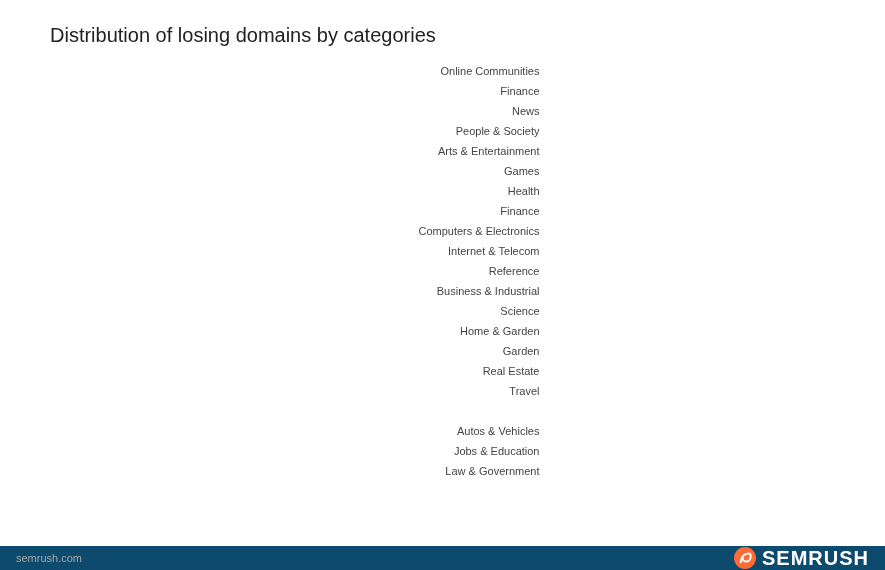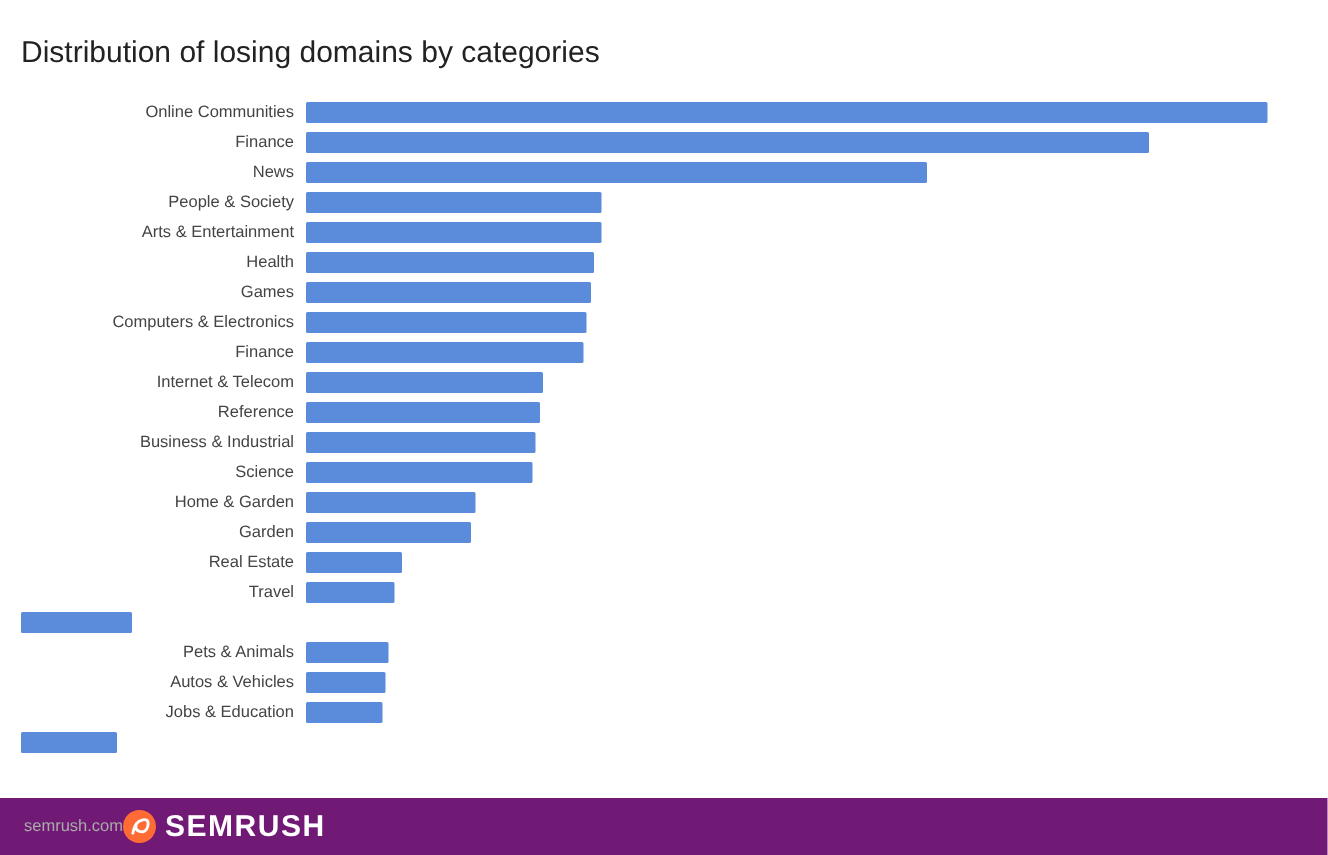--- a/index.html
+++ b/index.html
@@ -8,37 +8,39 @@
       height: 570px;
       background: #fff;
       font-family: Arial, sans-serif;
       display: flex;
       flex-direction: column;
     }
     .main-content {
       flex: 1;
       padding: 24px 30px 10px 14px;
       overflow: hidden;
+      margin-left: 36px;
     }
     .chart-title {
       font-size: 20px;
       font-weight: 400;
       color: #222;
       margin-bottom: 18px;
     }
     .chart-area {
       display: flex;
       flex-direction: column;
       gap: 0px;
     }
     .bar-row {
       display: flex;
       align-items: center;
       height: 19px;
       margin-bottom: 1px;
+      flex-direction: column;
     }
     .bar-label {
       width: 190px;
       text-align: right;
       font-size: 11px;
       color: #444;
       padding-right: 8px;
       flex-shrink: 0;
       white-space: nowrap;
     }
@@ -46,24 +48,25 @@
       flex: 1;
       height: 14px;
       position: relative;
     }
     .bar-fill {
       height: 100%;
       background: #5b8cdb;
       border-radius: 1px;
     }
     .footer {
-      background: #701a75;
-      height: 38px;
+      background: #0c4a6e;
+      height: 24px;
       display: flex;
       align-items: center;
+      justify-content: space-between;
       padding: 0 16px;
       flex-shrink: 0;
     }
     .footer-url {
       color: #aaa;
       font-size: 11px;
     }
     .semrush-logo {
       display: flex;
       align-items: center;
@@ -110,44 +113,44 @@
           <div class="bar-fill" style="width: 30.303%;"></div>
         </div>
       </div>
       <div class="bar-row">
         <div class="bar-label">Arts &amp; Entertainment</div>
         <div class="bar-track">
           <div class="bar-fill" style="width: 30.303%;"></div>
         </div>
       </div>
       <div class="bar-row">
+        <div class="bar-label">Games</div>
+        <div class="bar-track">
+          <div class="bar-fill" style="width: 29.2424%;"></div>
+        </div>
+      </div>
+      <div class="bar-row">
         <div class="bar-label">Health</div>
         <div class="bar-track">
           <div class="bar-fill" style="width: 29.5455%;"></div>
         </div>
       </div>
       <div class="bar-row">
-        <div class="bar-label">Games</div>
-        <div class="bar-track">
-          <div class="bar-fill" style="width: 29.2424%;"></div>
+        <div class="bar-label">Finance</div>
+        <div class="bar-track">
+          <div class="bar-fill" style="width: 28.4848%;"></div>
         </div>
       </div>
       <div class="bar-row">
         <div class="bar-label">Computers &amp; Electronics</div>
         <div class="bar-track">
           <div class="bar-fill" style="width: 28.7879%;"></div>
         </div>
       </div>
       <div class="bar-row">
-        <div class="bar-label">Finance</div>
-        <div class="bar-track">
-          <div class="bar-fill" style="width: 28.4848%;"></div>
-        </div>
-      </div>
-      <div class="bar-row">
         <div class="bar-label">Internet &amp; Telecom</div>
         <div class="bar-track">
           <div class="bar-fill" style="width: 24.2424%;"></div>
         </div>
       </div>
       <div class="bar-row">
         <div class="bar-label">Reference</div>
         <div class="bar-track">
           <div class="bar-fill" style="width: 23.9394%;"></div>
         </div>
@@ -187,38 +190,33 @@
         <div class="bar-track">
           <div class="bar-fill" style="width: 9.09091%;"></div>
         </div>
       </div>
       <div class="bar-row">
         <div class="bar-track">
           <div class="bar-fill" style="width: 8.78788%;"></div>
         </div>
       </div>
       <div class="bar-row">
-        <div class="bar-label">Pets &amp; Animals</div>
-        <div class="bar-track">
-          <div class="bar-fill" style="width: 8.48485%;"></div>
-        </div>
-      </div>
-      <div class="bar-row">
         <div class="bar-label">Autos &amp; Vehicles</div>
         <div class="bar-track">
           <div class="bar-fill" style="width: 8.18182%;"></div>
         </div>
       </div>
       <div class="bar-row">
         <div class="bar-label">Jobs &amp; Education</div>
         <div class="bar-track">
           <div class="bar-fill" style="width: 7.87879%;"></div>
         </div>
       </div>
       <div class="bar-row">
+        <div class="bar-label">Law &amp; Government</div>
         <div class="bar-track">
           <div class="bar-fill" style="width: 7.57576%;"></div>
         </div>
       </div>
     </div>
 </div>
 
 <div class="footer">
   <span class="footer-url">semrush.com</span>
   <div class="semrush-logo">

